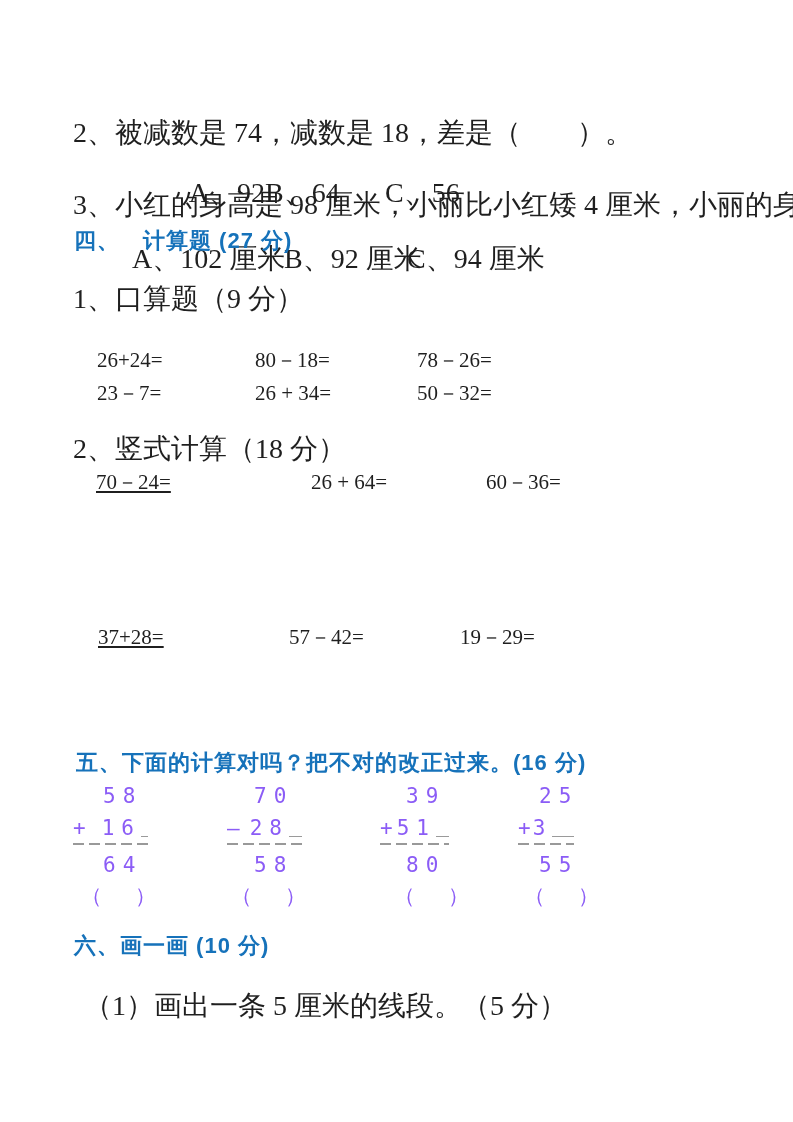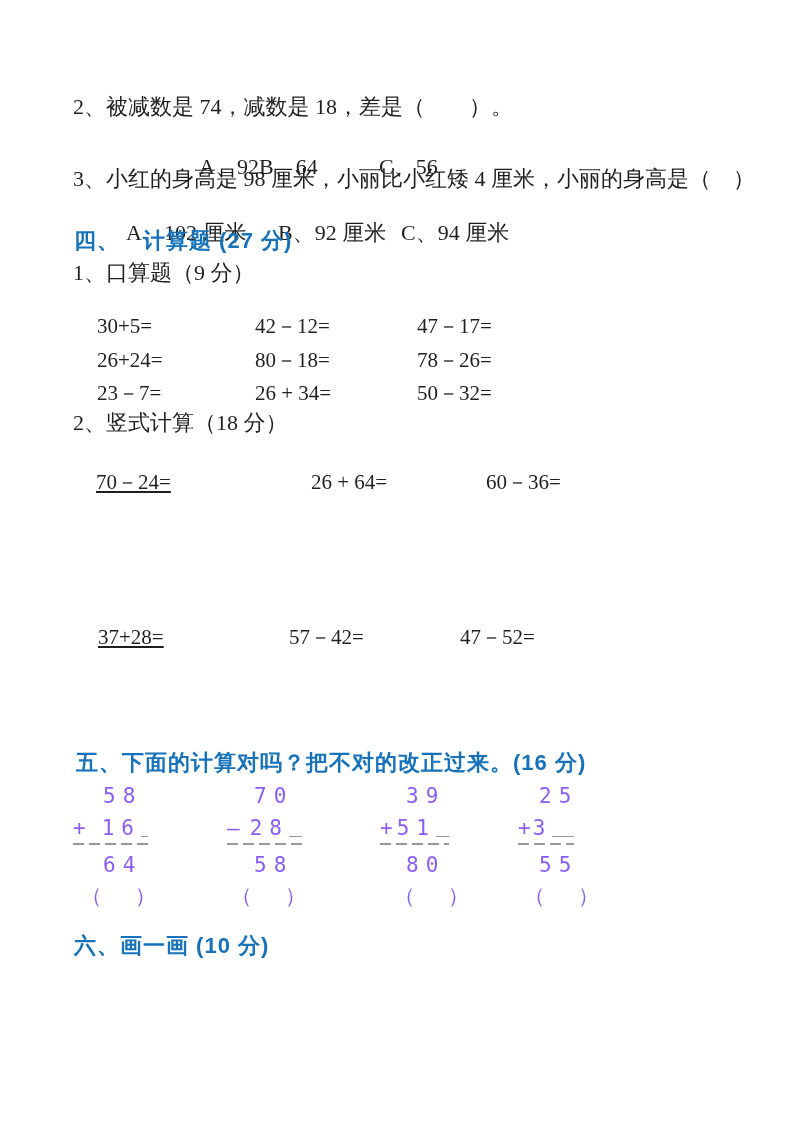--- a/index.html
+++ b/index.html
@@ -10,21 +10,21 @@
     margin:0 auto;
     overflow:hidden;
     font-family:"Liberation Serif","DejaVu Serif",serif;
     color:#1f1f1f;
   }
   .line{
     position:absolute;
     white-space:pre;
     line-height:24px;
   }
-  .body{font-size:22px;}
+  .body{font-size:28px;margin-top:26px;}
   .formula{font-size:21px;}
   .heading{
     font-family:"Liberation Sans","DejaVu Sans",sans-serif;
     font-weight:bold;
     font-size:22px;
     color:var(--accent,#1672ba);
     letter-spacing:1px;
   }
   .c{display:inline-block;}
   .w117{width:117px;text-align:right;} .w120{width:120px;}
@@ -84,38 +84,35 @@
   <div class="line body" style="left:73px;top:167px">3、小红的身高是 98 厘米，小丽比小红矮 4 厘米，小丽的身高是（　）</div>
 
   <div class="line body" style="left:104px;top:197px">
     <span class="c w152">A、102 厘米</span><span class="c w123">B、92 厘米</span><span class="c">C、94 厘米</span>
   </div>
 
   <div class="line heading" style="left:74px;top:229px">四、　计算题 (27 分)</div>
 
   <div class="line body" style="left:73px;top:261px">1、口算题（9 分）</div>
 
-  <div class="line formula" style="left:76px;top:290px">
-    <span class="c w158">30+5=</span><span class="c w162">42－12=</span><span class="c">47－17=</span>
-  </div>
   <div class="line formula" style="left:76px;top:324px">
     <span class="c w158">26+24=</span><span class="c w162">80－18=</span><span class="c">78－26=</span>
   </div>
   <div class="line formula" style="left:76px;top:357px">
     <span class="c w158">23－7=</span><span class="c w162">26 + 34=</span><span class="c">50－32=</span>
   </div>
 
   <div class="line body" style="left:73px;top:411px">2、竖式计算（18 分）</div>
 
   <div class="line formula" style="left:75px;top:446px">
     <span class="c w191">70－24=</span><span class="c w175">26 + 64=</span><span class="c">60－36=</span>
   </div>
 
   <div class="line formula" style="left:77px;top:601px">
-    <span class="c w191">37+28=</span><span class="c w171">57－42=</span><span class="c">47－52=</span>
+    <span class="c w191">37+28=</span><span class="c w171">57－42=</span><span class="c">19－29=</span>
   </div>
 
   <div class="line heading" style="left:76px;top:751px">五、下面的计算对吗？把不对的改正过来。(16 分)</div>
 
   <div class="vc vc1">
     <div class="vc-top">58</div>
     <div class="vc-op">
         <span class="vc-sign">+</span>
         <span class="vc-operand">16</span>
         <span class="vc-fill"></span>
@@ -156,14 +153,15 @@
         <span class="vc-operand">3</span>
         <span class="vc-fill"></span>
       </div>
     <div class="vc-line"></div>
     <div class="vc-res">55</div>
     <div class="vc-check">（　）</div>
   </div>
 
   <div class="line heading" style="left:74px;top:934px">六、画一画 (10 分)</div>
 
+  <div class="line body" style="left:84px;top:968px">（1）画出一条 5 厘米的线段。（5 分）</div>
 
 </div>
 
 </body></html>

